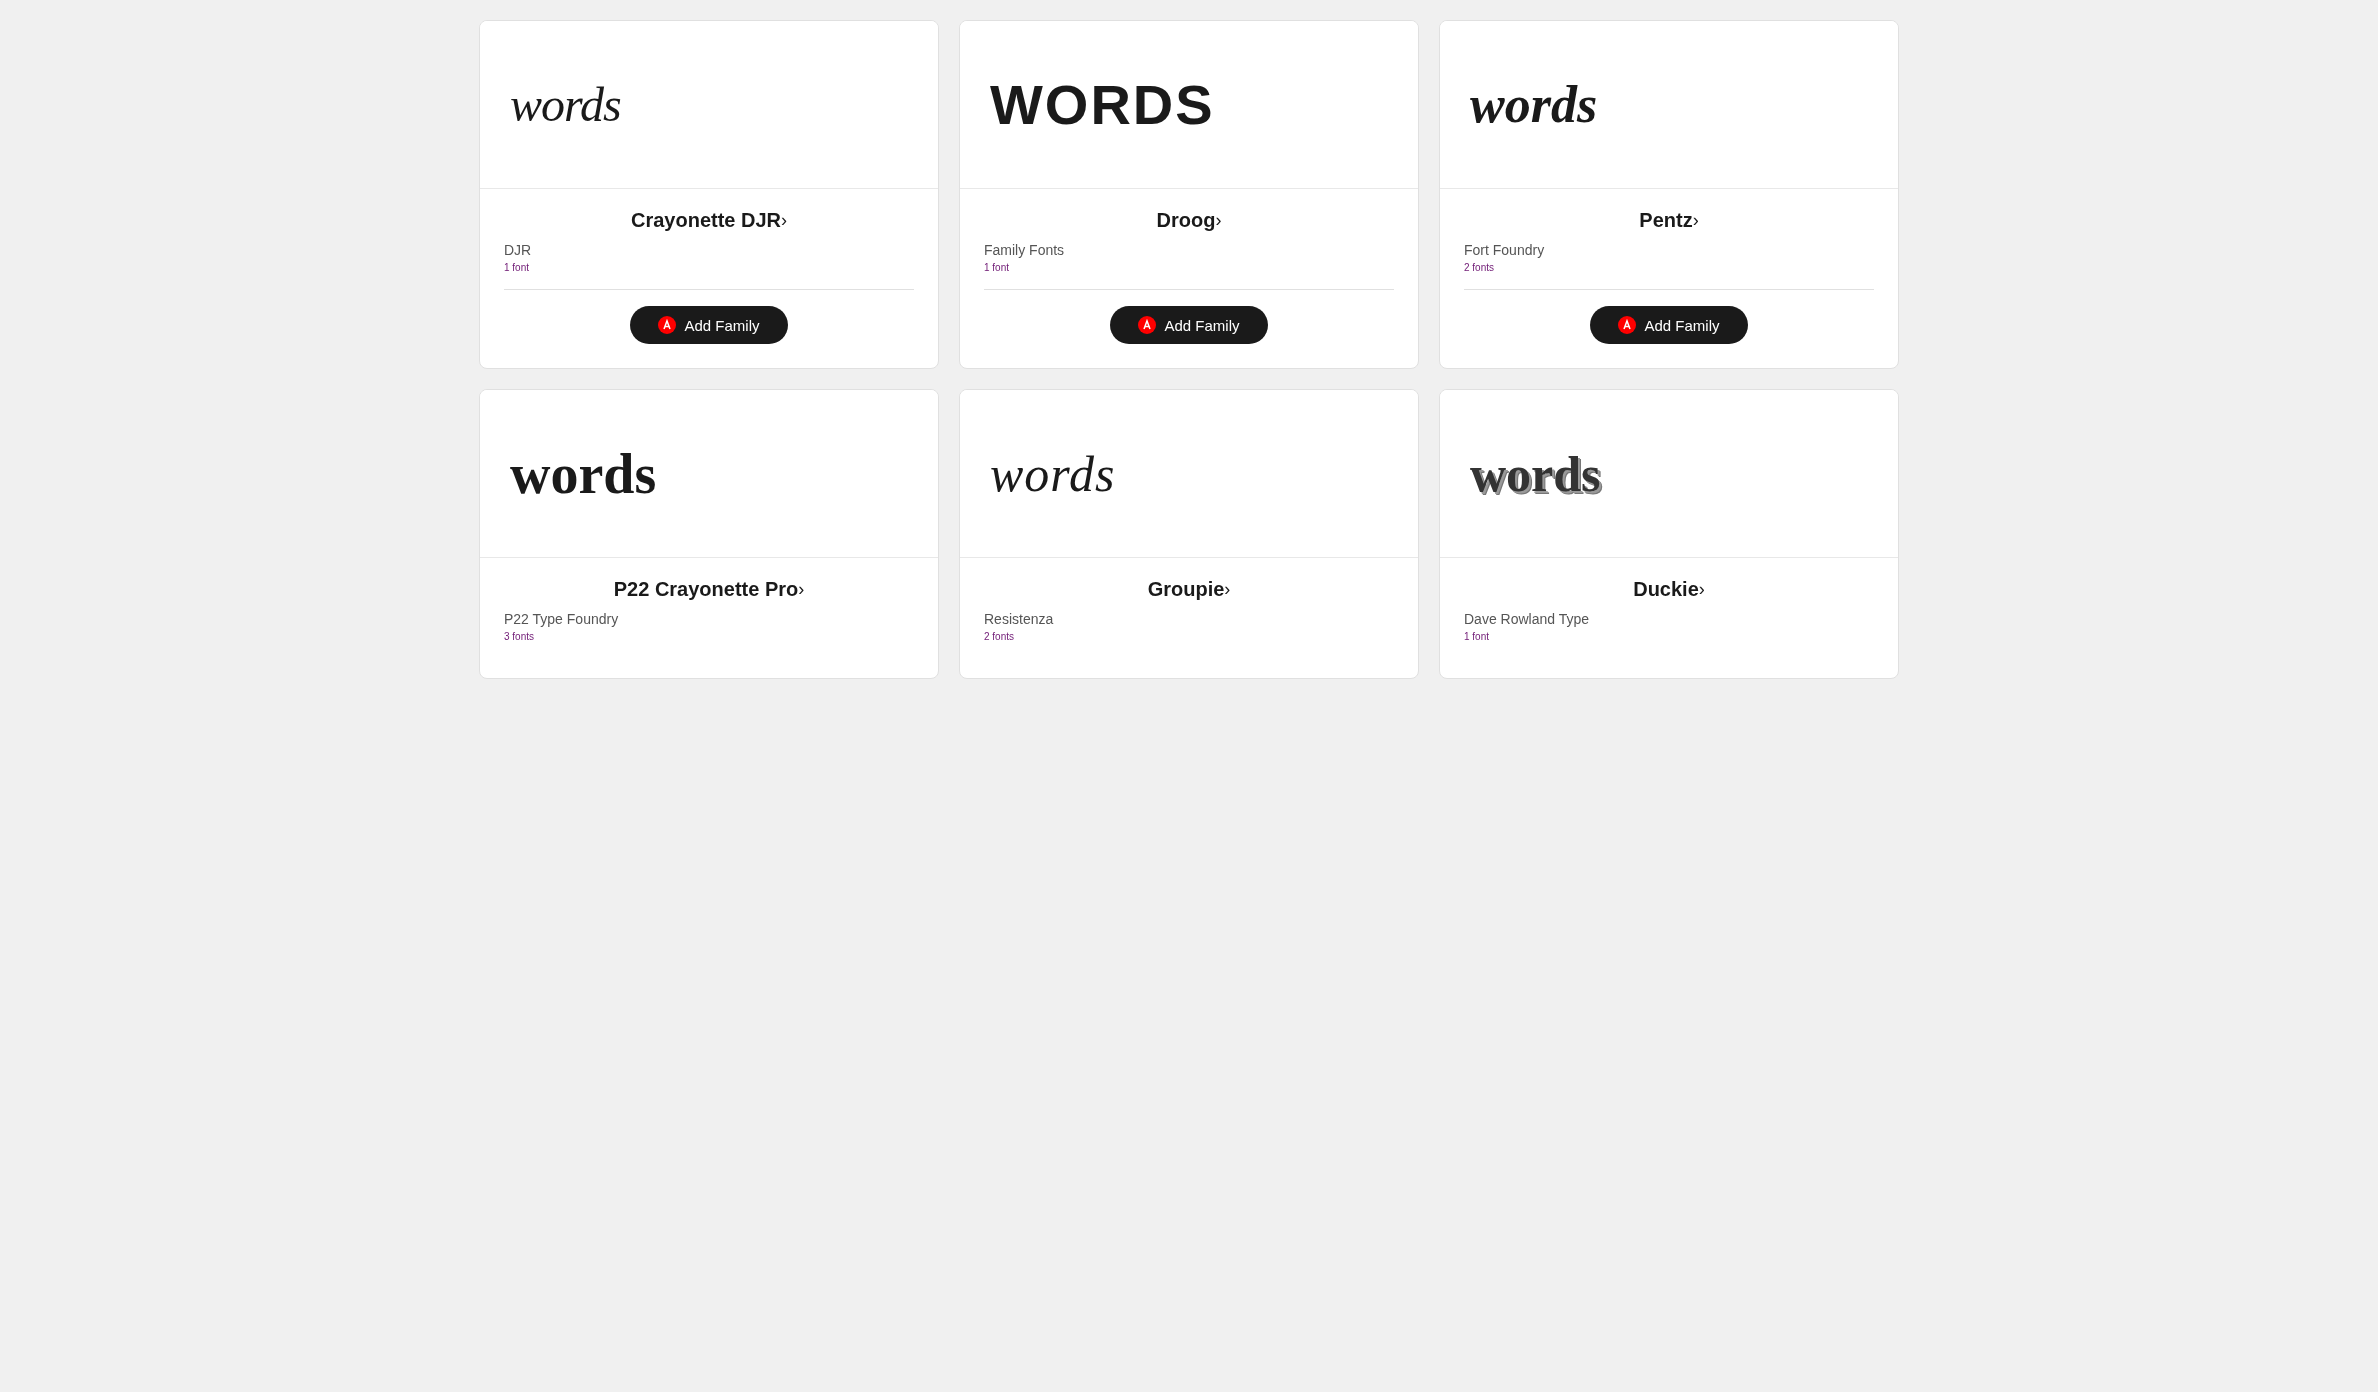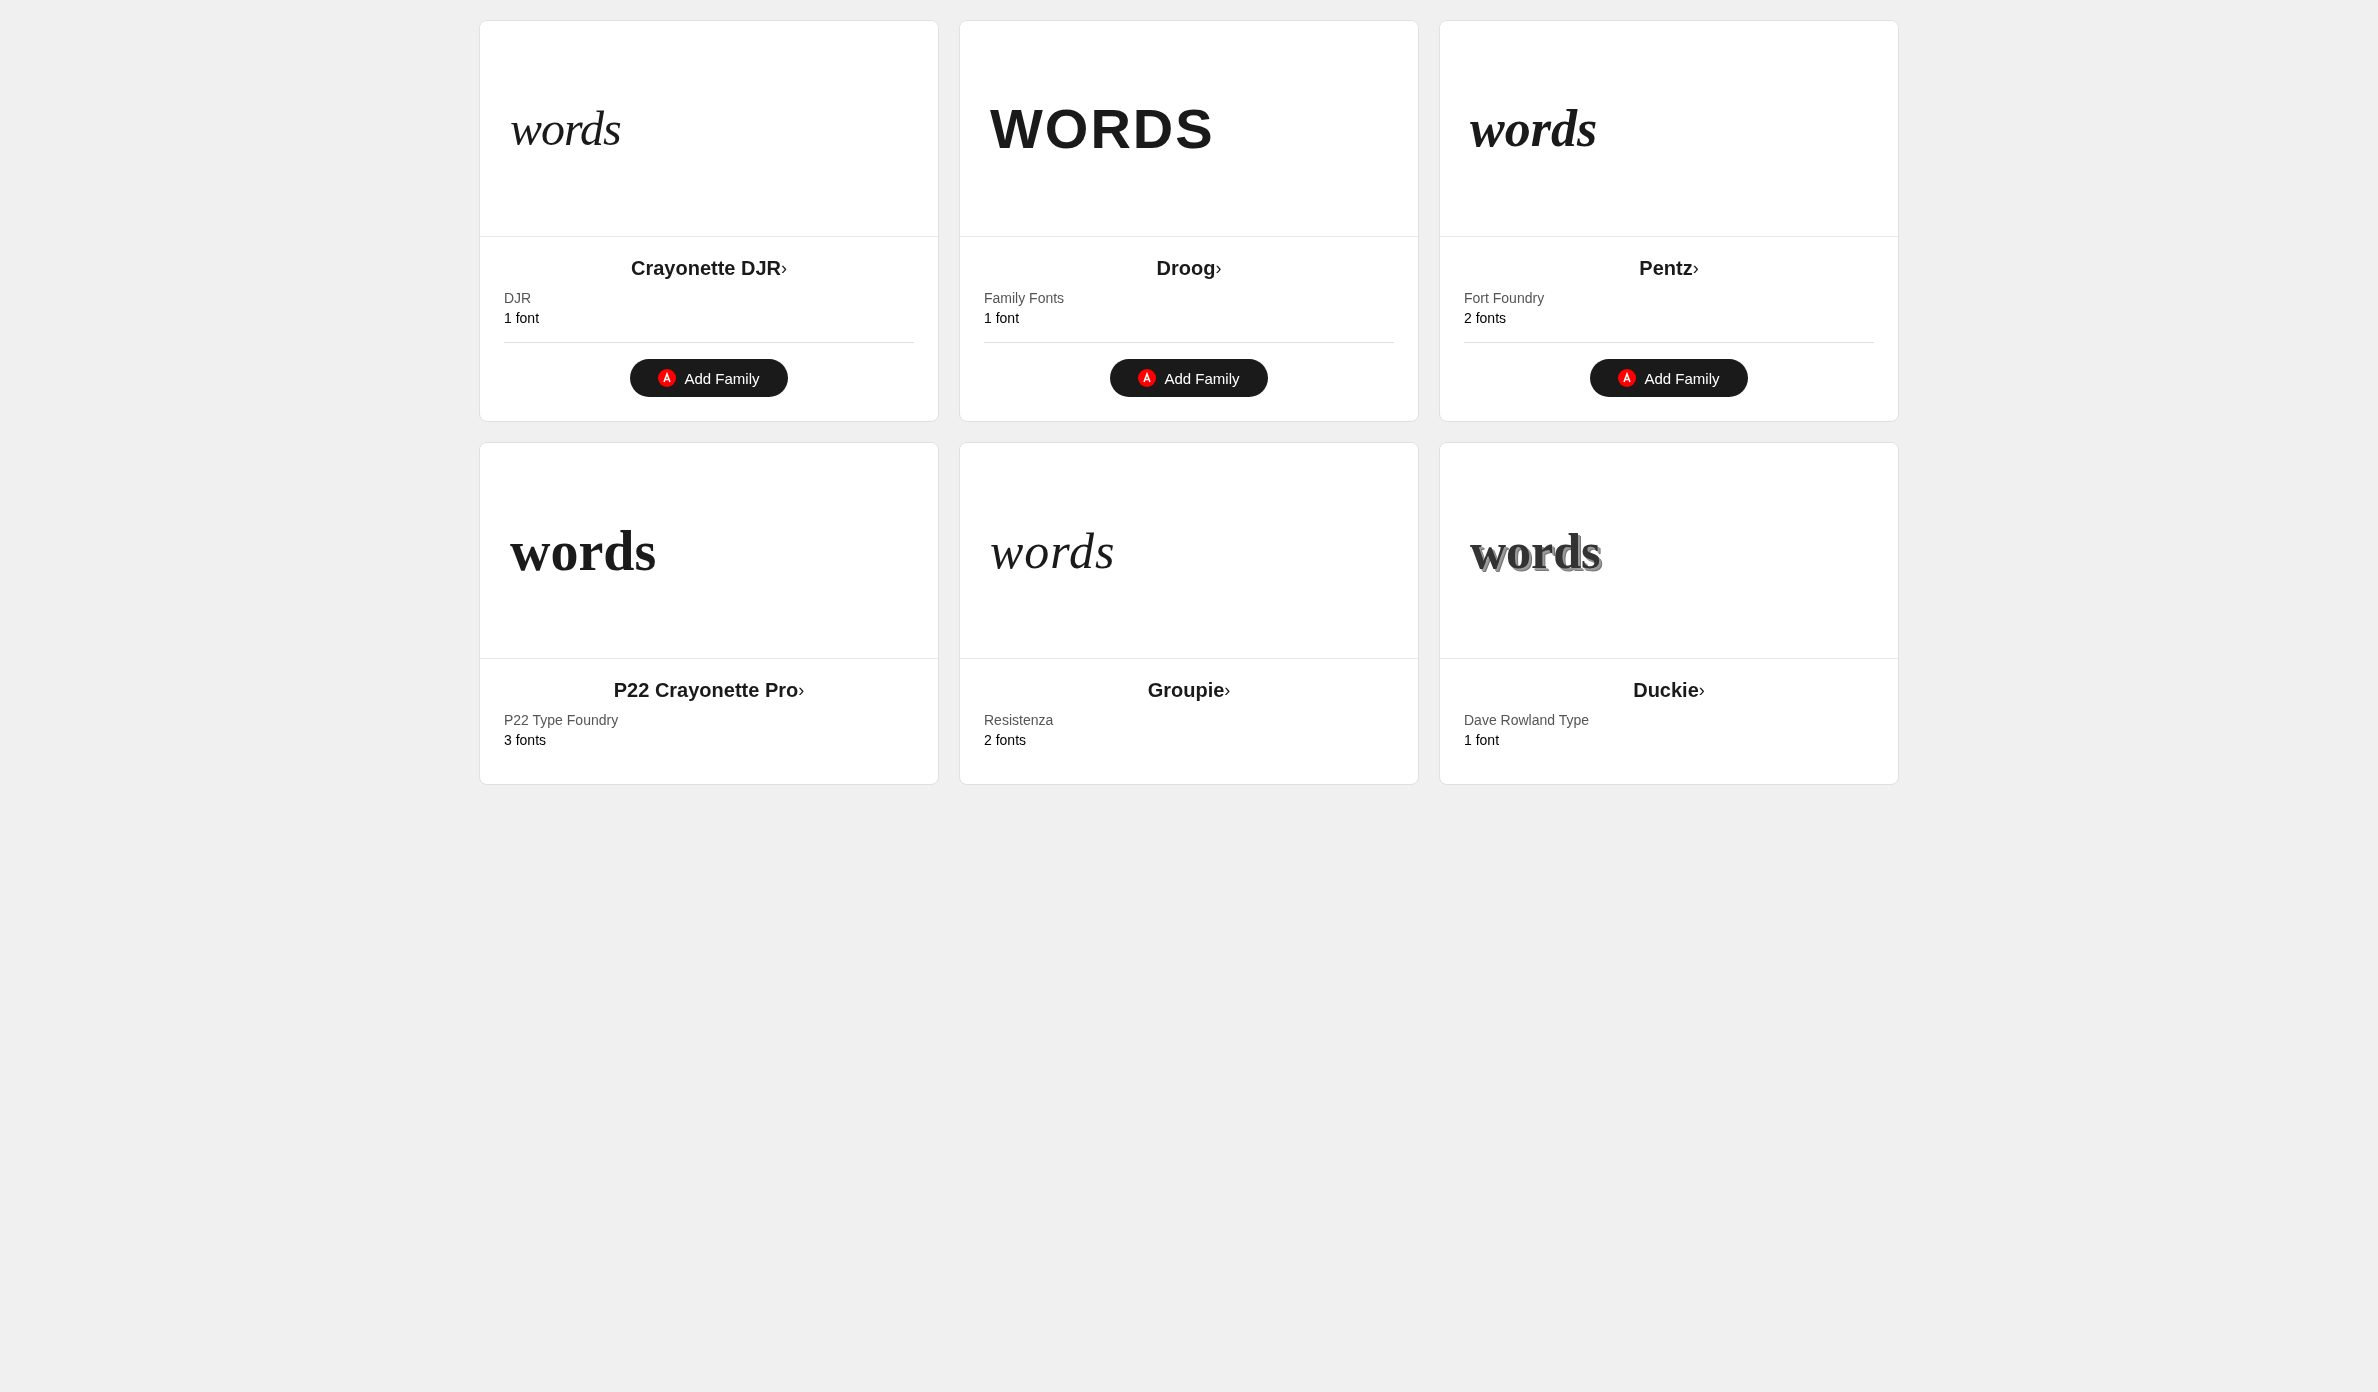--- a/index.html
+++ b/index.html
@@ -23,21 +23,21 @@
     }
 
     .card {
       background: #ffffff;
       border-radius: 8px;
       overflow: hidden;
       border: 1px solid #e0e0e0;
     }
 
     .card-preview {
-      height: 216px;
+      height: 168px;
       display: flex;
       align-items: center;
       justify-content: flex-start;
       padding: 30px 30px;
       background: #ffffff;
       border-bottom: 1px solid #e8e8e8;
     }
 
     .card-preview-text {
       font-size: 52px;
@@ -111,22 +111,22 @@
       cursor: pointer;
     }
 
     .card-foundry {
       font-size: 14px;
       color: #555;
       margin-bottom: 4px;
     }
 
     .card-font-count {
-      font-size: 14px;
-      color: #000000;
+      font-size: 10px;
+      color: #701a75;
       margin-bottom: 16px;
     }
 
     .card-divider {
       height: 1px;
       background: #e0e0e0;
       margin-bottom: 16px;
     }
 
     .card-actions {

